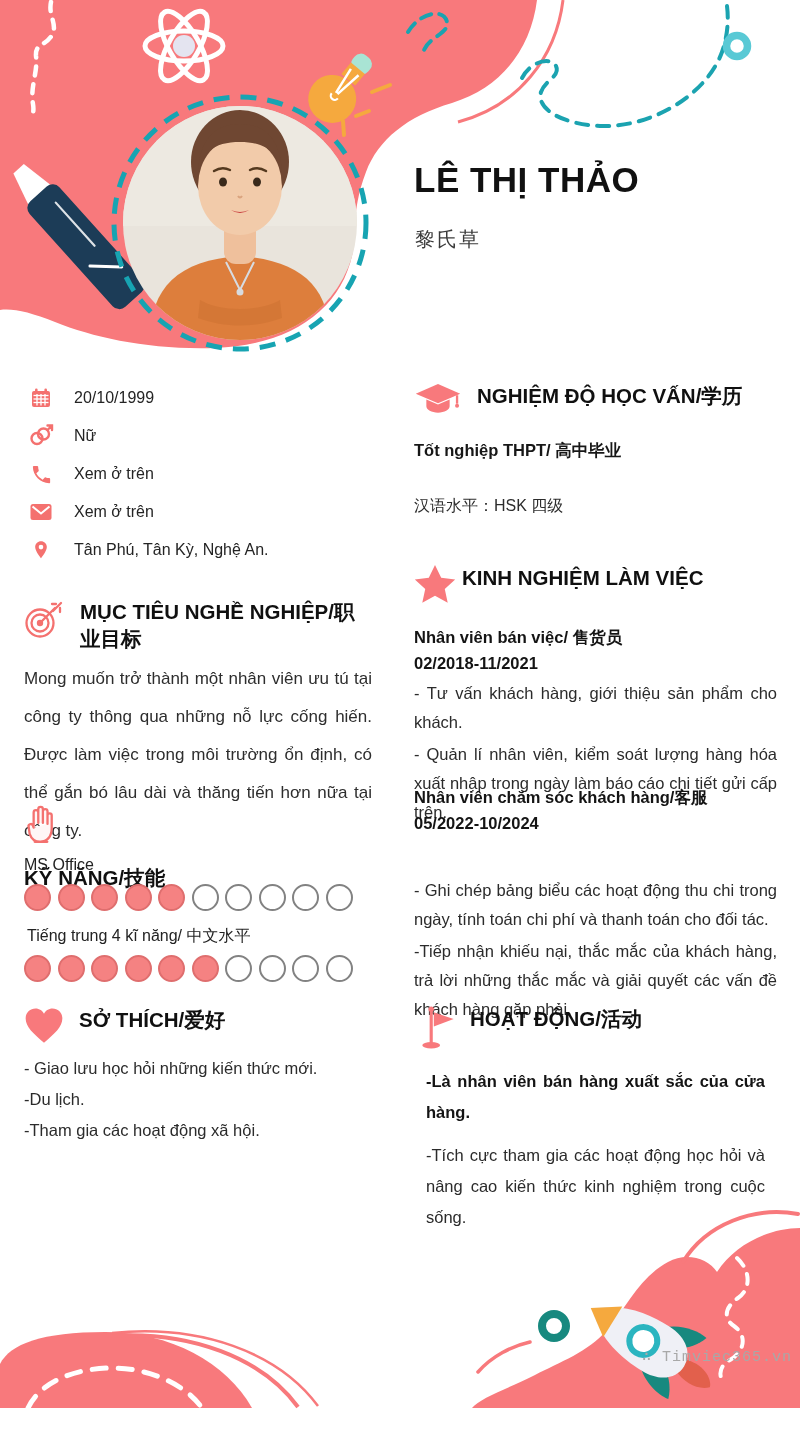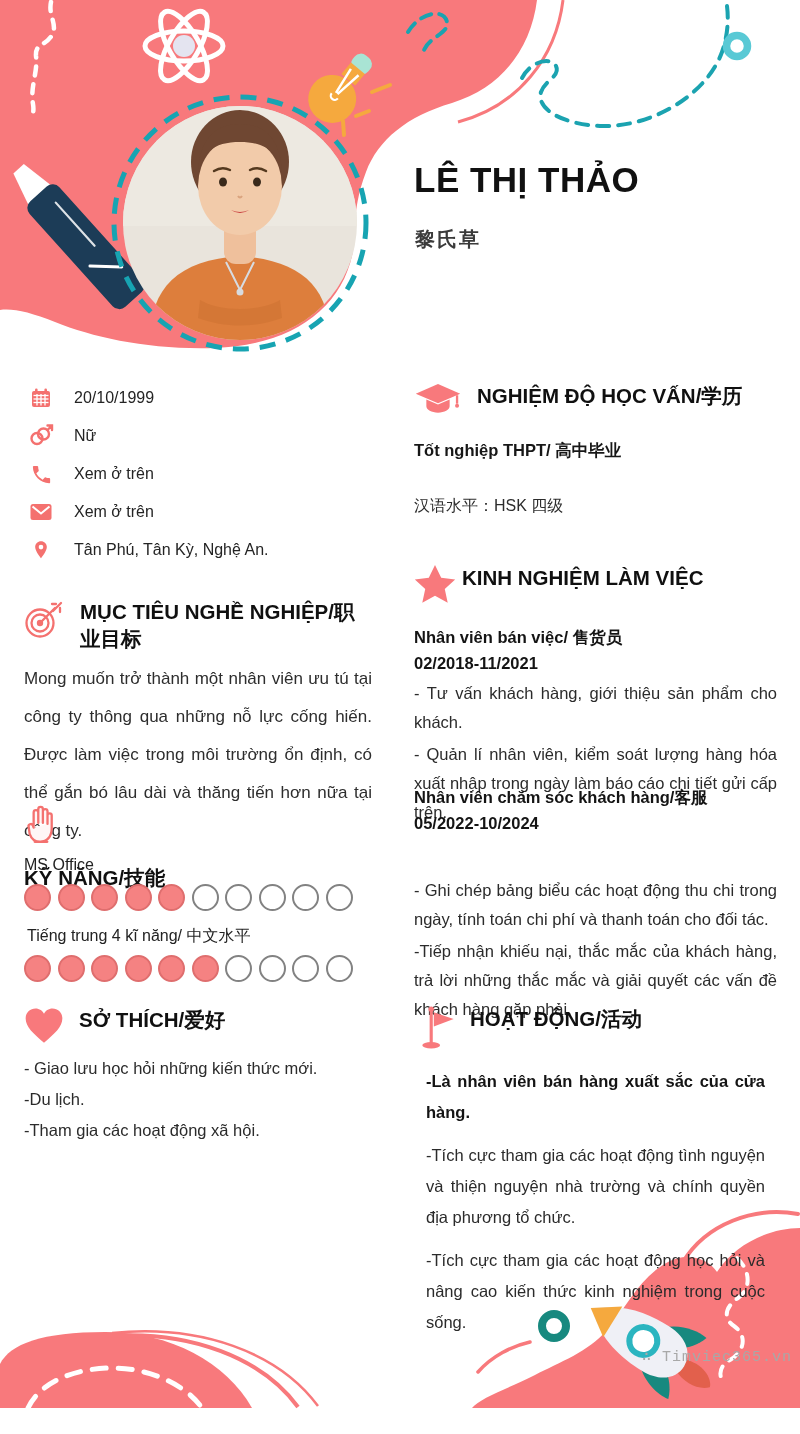--- a/index.html
+++ b/index.html
@@ -4,21 +4,21 @@
 <style>
   html,body{margin:0;padding:0;background:#ffffff;}
   .canvas{
     position:relative;width:800px;height:1434px;background:#ffffff;overflow:hidden;
     font-family:"Liberation Sans","DejaVu Sans",sans-serif;color:#1d1d1d;
   }
   svg.bg{position:absolute;left:0;top:0;width:800px;height:1434px;}
   .abs{position:absolute;}
   
   .name{left:414px;top:160px;font-size:35px;font-weight:700;letter-spacing:.5px;color:#111;}
-  .name-cn{left:415px;top:226px;font-size:20px;color:#3b3b3b;letter-spacing:2px;font-weight:bold;}
+  .name-cn{left:415px;top:226px;font-size:20px;color:#3b3b3b;letter-spacing:2px;}
   
   .info{left:28px;top:379px;width:340px;}
   .info-row{display:flex;align-items:center;height:38px;gap:20px;}
   .info-row .ic{width:26px;display:flex;justify-content:center;flex:0 0 26px;}
   .info-row span.txt{font-size:16px;color:#242424;}
   
   .sec-head{display:flex;align-items:flex-start;gap:14px;}
   .sec-title{font-size:20.5px;font-weight:700;color:#101010;line-height:27px;margin:0;}
   
   .obj-head{left:22px;top:598px;width:350px;}
@@ -312,19 +312,18 @@
           <circle cx="10.5" cy="4" r="2.6" fill="#F8797C"></circle>
           <rect x="9" y="5" width="3" height="32" rx="1.5" fill="#F8797C"></rect>
           <polygon points="13,7 32,13.5 13,20.5" fill="#F8797C"></polygon>
           <ellipse cx="10.5" cy="38.5" rx="8.5" ry="3" fill="#F8797C"></ellipse>
         </svg>
     </span>
     <h2 class="sec-title">HOẠT ĐỘNG/活动</h2>
   </div>
   <div class="abs act-body">
     <p class="b">-Là nhân viên bán hàng xuất sắc của cửa hàng.</p>
-    <p>-Tích cực tham gia các hoạt động tình nguyện và thiện nguyện nhà trường và chính quyền địa phương tổ chức.</p>
     <p>-Tích cực tham gia các hoạt động học hỏi và nâng cao kiến thức kinh nghiệm trong cuộc sống.</p>
   </div>
 
   <div class="abs watermark">∴ Timviec365.vn</div>
 
 </div>
 
 </body></html>

